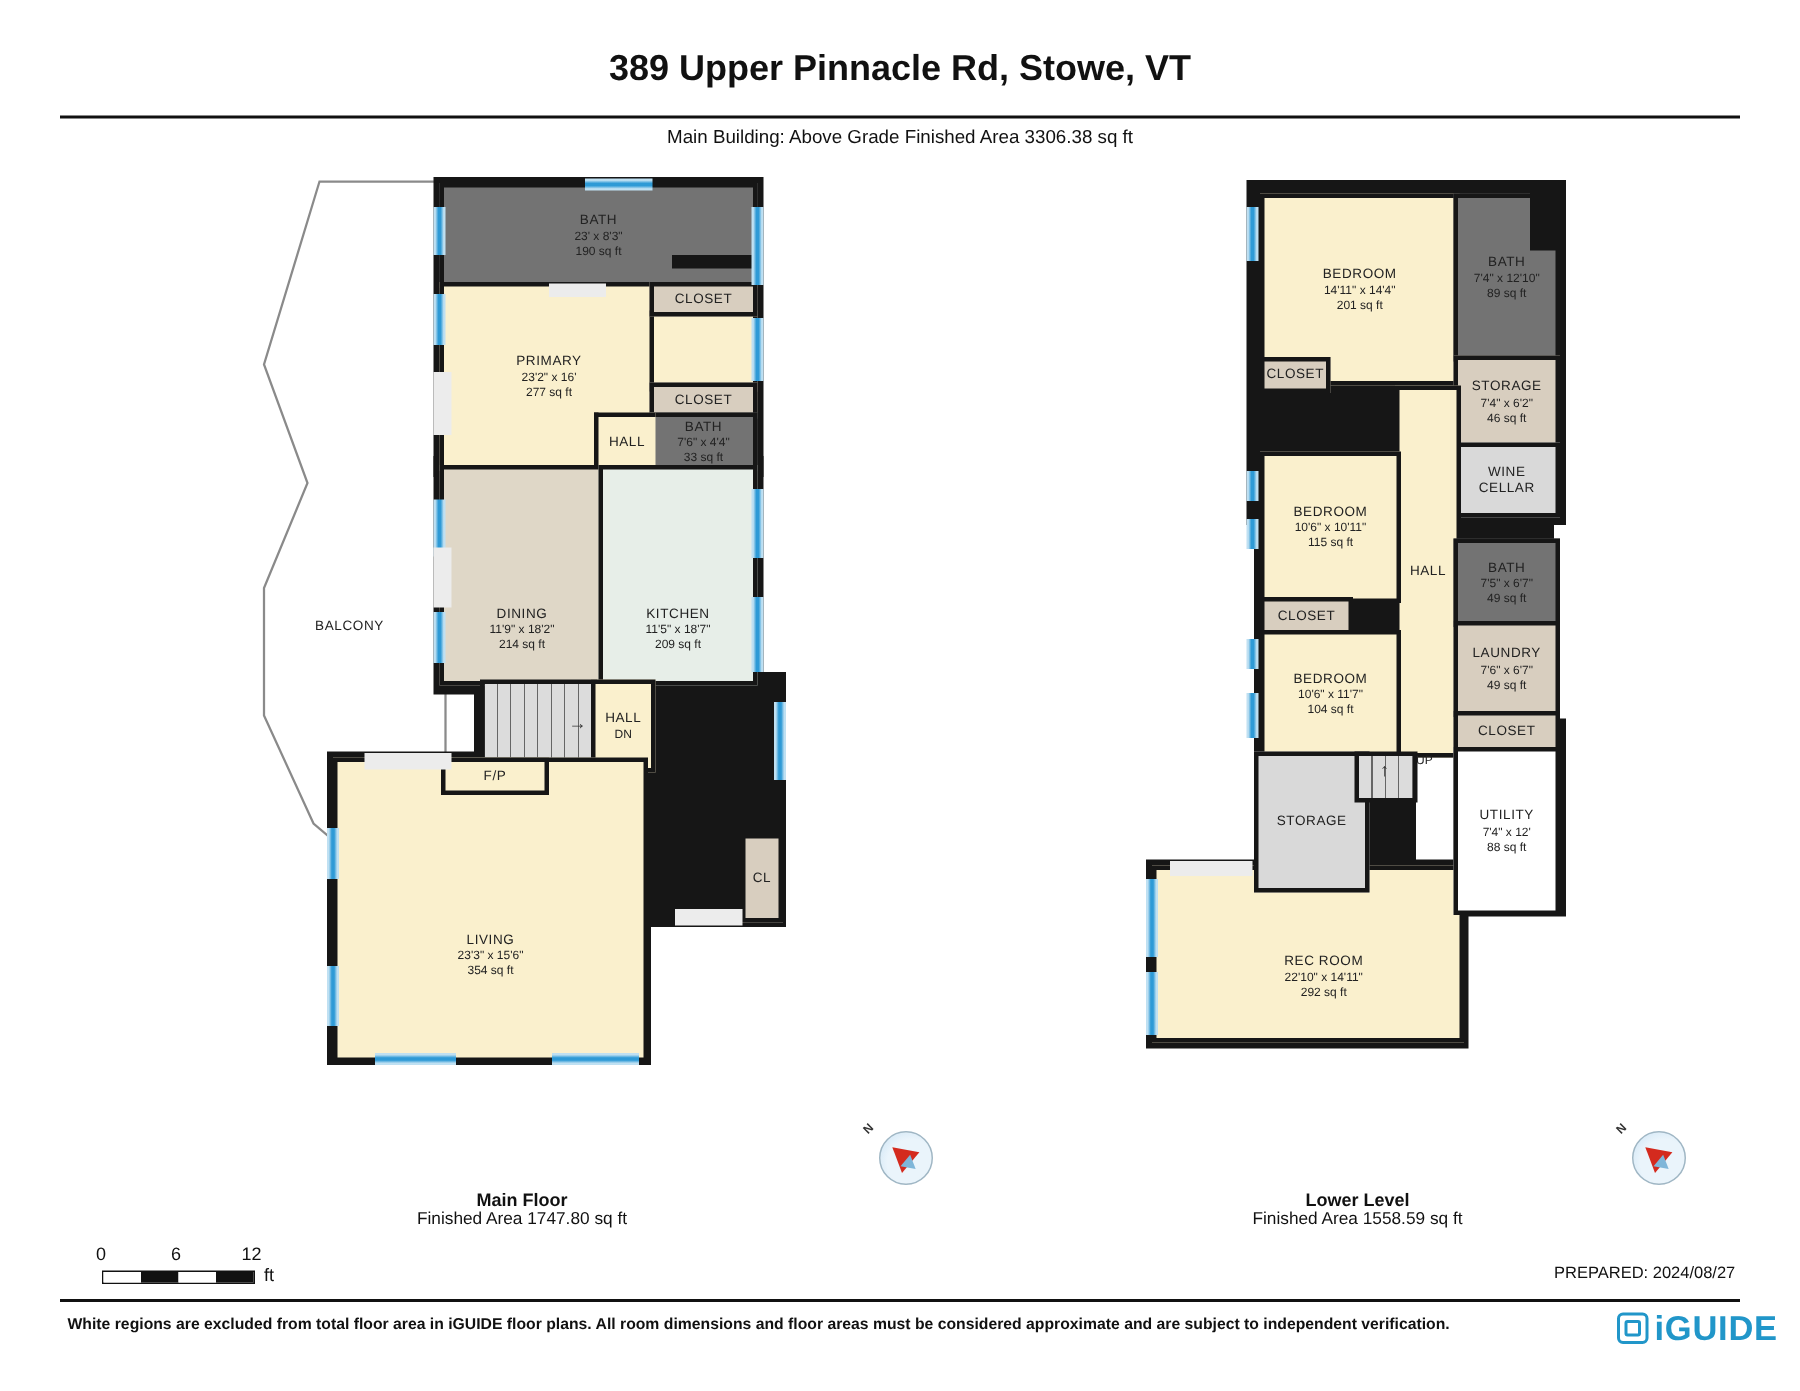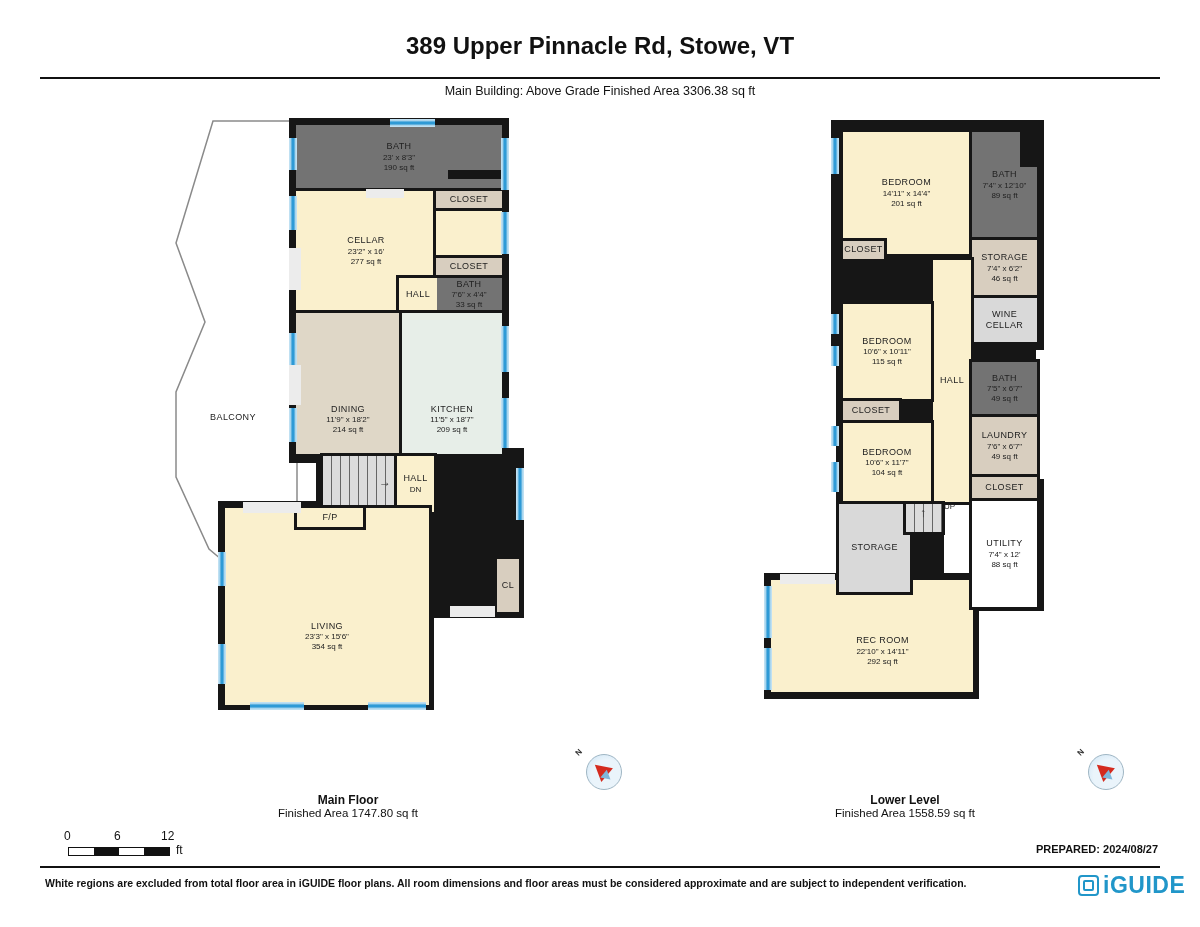--- a/index.html
+++ b/index.html
@@ -41,21 +41,21 @@
      border-left:5px solid transparent;border-right:5px solid transparent;
      border-top:9px solid #7FB6D9;transform:rotate(-50deg);}
   .compass .n{position:absolute;left:0;top:2px;font-size:8px;font-weight:bold;color:#333;transform:rotate(-45deg);}
   
   .floor-title{font-size:12px;font-weight:bold;text-align:center;width:260px;}
   .floor-area{font-size:11.5px;text-align:center;width:260px;}
   .scale-nums{font-size:12px;} .scale-nums span{position:absolute;top:0;}
   .scalebar{height:7px;border:1px solid #111;box-sizing:content-box;display:flex;z-index:5;}
   .scalebar i{flex:1;} .sb-b{background:#111;} .sb-w{background:#fff;}
   .unit{font-size:12px;}
-  .prepared{font-size:11px;font-weight:bold;padding-left:23px;}
+  .prepared{font-size:11px;font-weight:normal;padding-left:23px;}
   .disclaimer{font-size:10.5px;font-weight:600;}
   .brand{display:flex;align-items:center;gap:4px;color:#2196C9;}
   .brand .ic{width:17px;height:17px;border:2.5px solid #2196C9;border-radius:4px;position:relative;}
   .brand .ic:before{content:"";position:absolute;left:3px;top:3px;width:7px;height:7px;border:2px solid #2196C9;border-radius:2px;}
   .brand .txt{font-size:23px;font-weight:bold;letter-spacing:.5px;}
 </style>
 </head>
 <body>
 
 <div id="canvas">
@@ -77,21 +77,21 @@
 
   <div class="abs room blue" style="left:293px;top:122px;width:212px;height:70px;">
     <div class="rlabel">
         <div class="rname">BATH</div>
     <div class="rdims">23' x 8'3"</div>
     <div class="rarea">190 sq ft</div>
       </div>
   </div>
   <div class="abs room cream" style="left:293px;top:188px;width:146px;height:126px;">
     <div class="rlabel">
-        <div class="rname">CELLAR</div>
+        <div class="rname">PRIMARY</div>
     <div class="rdims">23'2" x 16'</div>
     <div class="rarea">277 sq ft</div>
       </div>
   </div>
   <div class="abs room cream" style="left:433px;top:207px;width:72px;height:54px;"></div>
   <div class="abs room ctan" style="left:433px;top:188px;width:72px;height:23px;">
     <div class="rlabel">
         <div class="rname">CLOSET</div>
       </div>
   </div>

